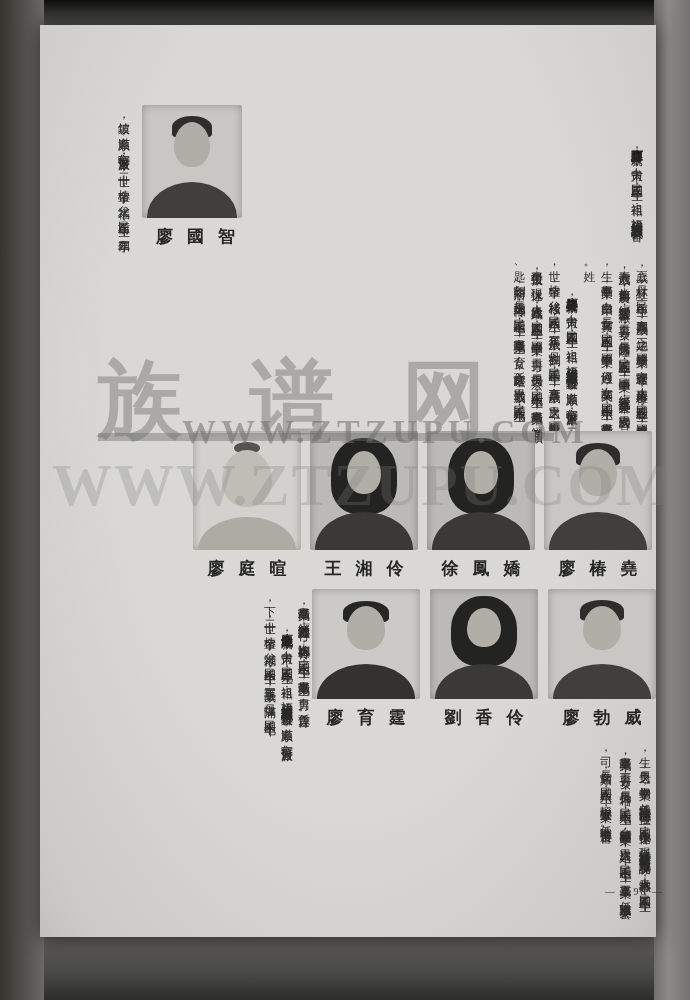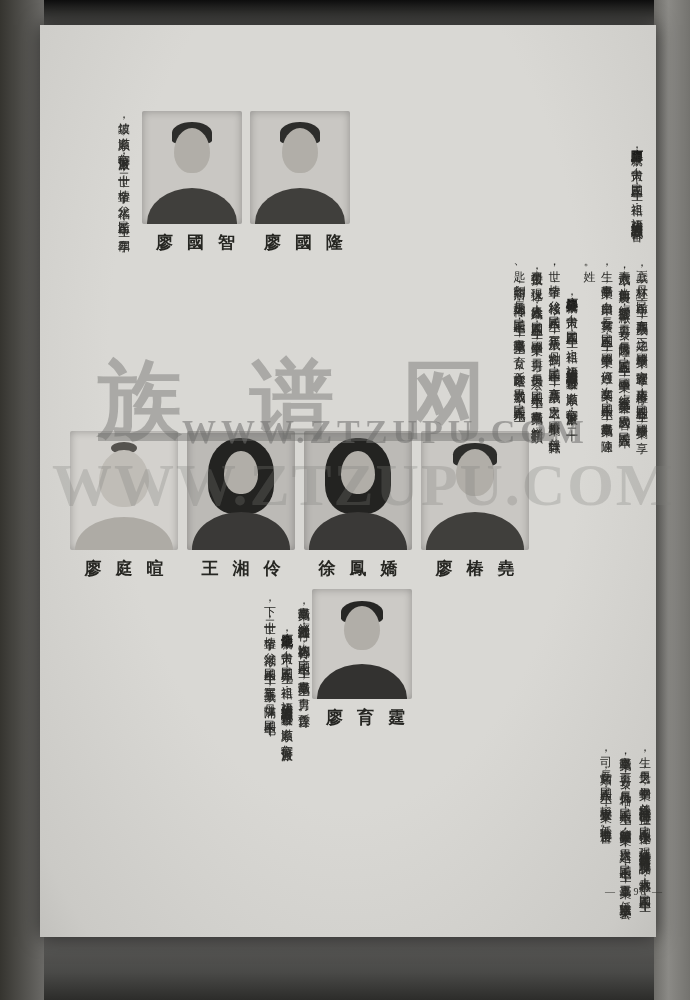--- a/index.html
+++ b/index.html
@@ -35,27 +35,27 @@
   }
   .vtext .vp{display:block;}
   .vtext b{font-weight:bold;color:#1c1c1a;}
   .tb-a1{left:522px;top:88px;width:88px;height:156px;line-height:27px;}
   .tb-a2{left:22px;top:88px;width:74px;height:156px;line-height:25px;}
   .tb-m{left:36px;top:236px;width:574px;height:172px;line-height:17.5px;}
   .tb-b2{left:26px;top:572px;width:246px;height:156px;line-height:17px;}
   .tb-b3{left:344px;top:722px;width:270px;height:158px;line-height:19.5px;}
   
   .photo-row{position:absolute;display:flex;}
-  .row1{left:102px;top:86px;width:424px;gap:8px;}
-  .row2{left:30px;top:406px;width:582px;gap:9px;}
+  .row1{left:102px;top:80px;width:424px;gap:8px;}
+  .row2{left:30px;top:406px;width:582px;gap:9px;justify-content:flex-end;}
   .row3{left:272px;top:564px;width:344px;gap:10px;}
   .photo-cell{margin:0;padding:0;flex:0 0 auto;}
   .row1 .photo-cell{width:100px;}
   .row2 .photo-cell{width:108px;}
-  .row3 .photo-cell{width:100px;}
+  .row3 .photo-cell{width:108px;}
   .portrait{position:relative;overflow:hidden;width:100%;border-radius:2px;
     box-shadow:inset 0 0 8px rgba(0,0,0,.28);background:#c7c5c1;}
   .row1 .portrait{height:113px;}
   .row2 .portrait{height:119px;}
   .row3 .portrait{height:110px;}
   .ph-head,.ph-hair,.ph-body{position:absolute;}
   .ph-head{left:32%;top:15%;width:36%;height:40%;background:#b1aea8;border-radius:50% 50% 46% 46%/55% 55% 45% 45%;}
   .ph-body{left:5%;bottom:-2%;width:90%;height:34%;background:#403f3c;border-radius:55% 55% 0 0/100% 100% 0 0;}
   .v-m{background:#c9c7c3;}
   .v-m .ph-hair{left:30%;top:10%;width:40%;height:19%;background:#2d2d2b;border-radius:50% 50% 18% 18%;}
@@ -100,28 +100,20 @@
 
   <div class="photo-row row1">
     <figure class="photo-cell">
       <div class="portrait v-m">
           <div class="ph-hair"></div>
           <div class="ph-head"></div>
           <div class="ph-body"></div>
         </div>
       <figcaption class="caption">廖國智</figcaption>
     </figure>
-    <figure class="photo-cell">
-      <div class="portrait v-m">
-          <div class="ph-hair"></div>
-          <div class="ph-head"></div>
-          <div class="ph-body"></div>
-        </div>
-      <figcaption class="caption">廖國隆</figcaption>
-    </figure>
   </div>
 
   <div class="vtext tb-a2">
     <div class="vp"><span>坡鎮，道順系，宦仁公渡台派下，二十世，椿字輩，父水福，民前三年生，享年四</span></div>
   </div>
 
   <div class="vtext tb-m">
     <div class="vp"><span>五歲，母林紅，民前一年生，享壽九四歲，之三媳，國校畢業，家庭管理，丈夫廖椿樟，民國廿五年生，國校畢業，享壽六七歲，生前自耕農，經營塑膠工廠，育二男二女，長男國隆，民國五五年生，國中畢業，經營汽車美容業，次男國智，民國六五年生，高中畢業，自由業，長女寶琴，民國五三年生，國中畢業，適何姓，次女美蘭，民國六十年生，高職畢業，適陳姓。</span></div>
     <div class="vp"><span>　　</span><b>廖椿堯</b><span>宗親，台中市人，民國四二年生，祖籍：福建省漳州府詔安縣二都官坡鎮，道順系，宦仁公渡台派下，二十世，椿字輩，父祿棧，民國八年生，享年三八歲，母劉鶴，民國十二年生，享壽八三歲，之次男，國校畢業，曾任職針車公司技工，現退休，夫人徐鳳嬌，民國四五年生，國中畢業，育二男，長男璟宏，民國六七年生，高職畢業，經營和順鎖匙、刻印商店，長媳王湘伶，民國七二年生，高職畢業，育一女，孫女庭暄，次男勃威，民國六九年生，</span></div>
   </div>
@@ -168,20 +160,36 @@
 
   <div class="photo-row row3">
     <figure class="photo-cell">
       <div class="portrait v-boy">
           <div class="ph-hair"></div>
           <div class="ph-head"></div>
           <div class="ph-body"></div>
         </div>
       <figcaption class="caption">廖育霆</figcaption>
     </figure>
+    <figure class="photo-cell">
+      <div class="portrait v-f">
+          <div class="ph-hair"></div>
+          <div class="ph-head"></div>
+          <div class="ph-body"></div>
+        </div>
+      <figcaption class="caption">劉香伶</figcaption>
+    </figure>
+    <figure class="photo-cell">
+      <div class="portrait v-m">
+          <div class="ph-hair"></div>
+          <div class="ph-head"></div>
+          <div class="ph-body"></div>
+        </div>
+      <figcaption class="caption">廖勃威</figcaption>
+    </figure>
   </div>
 
   <div class="vtext tb-b3">
     <div class="vp"><span>生，之長男，初中畢業，曾任職台灣佳能公司主任，民國九十年退休，現任佳凌科技股份有限公司成形課課長，夫人林淑華，民國四十年生，高職畢業，育二男一女，長男培伸，民國六七年生，台灣師範大學畢業，次男培延，民國七十年生，高工畢業，任職康寧工業公司，長女靖如，民國六八年生，靜宜大學畢業，任職台中市農會。</span></div>
   </div>
 
   <div class="wm wm-cn">族谱网</div>
   <div class="wm wm-url-m">WWW.ZTZUPU.COM</div>
   <div class="wm wm-url-l">WWW.ZTZUPU.COM</div>
 

